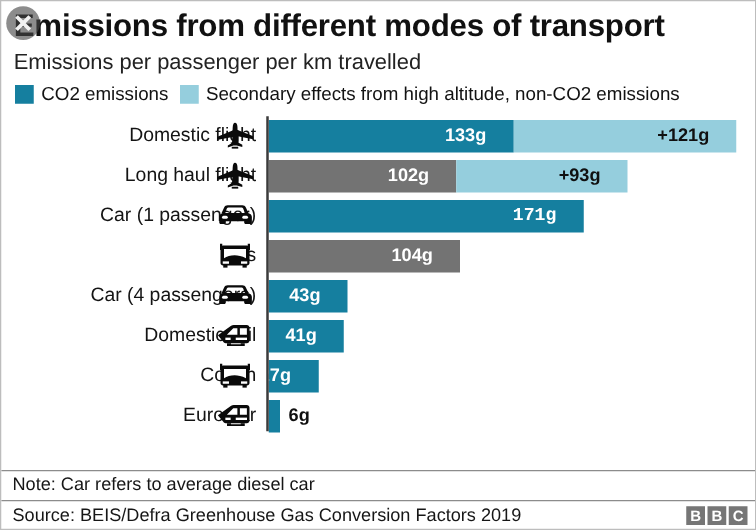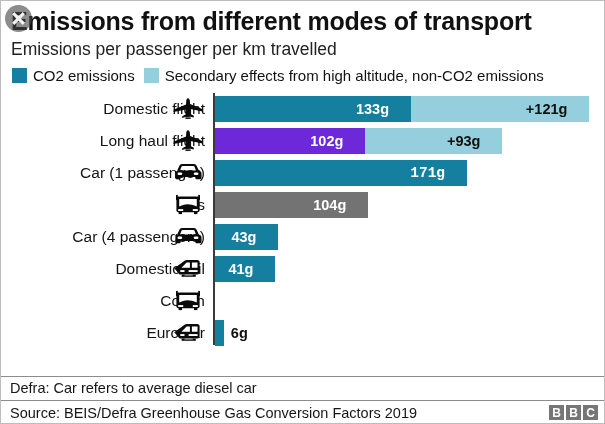--- a/index.html
+++ b/index.html
@@ -239,21 +239,21 @@
       </div>
       <div class="row" style="top: 37px;">
         <div class="row-label">Long haul flight</div>
         <div class="row-icon">
           <svg width="34" height="24" viewBox="0 0 34 24">
             <path fill="#0a0a0a" d="M17 1.2c1.15 0 1.85 1.3 1.95 3.2l.12 2.5 11.6 4.75c.5.2.85.7.85 1.25v1.5l-12.3-2.4.28 4.9 3.35 1.9v1.7l-4.5-1.05h-2.6L11.25 21v-1.7l3.35-1.9.28-4.9-12.3 2.4v-1.5c0-.55.35-1.05.85-1.25l11.6-4.75.12-2.5C15.25 2.5 15.9 1.2 17 1.2z"></path>
             <rect x="14.4" y="20.4" width="5.2" height="1.5" fill="#0a0a0a"></rect>
           </svg>
         </div>
         <div class="bars">
-          <div class="seg seg-primary" style="width: 150.348px; background: #6d28d9;">
+          <div class="seg seg-primary" style="width: 150.348px; background: #737373;">
             <span class="seg-value val-on-dark">102g</span>
           </div>
           <div class="seg seg-secondary" style="width: 137.082px; background: rgb(149, 206, 221);">
             <span class="seg-value val-on-light">+93g</span>
           </div>
         </div>
       </div>
       <div class="row" style="top: 69px;">
         <div class="row-label">Car (1 passenger)</div>
         <div class="row-icon">
@@ -330,20 +330,25 @@
             <rect x="5" y="2" width="1.8" height="5" fill="#0a0a0a"></rect>
             <rect x="27.2" y="2" width="1.8" height="5" fill="#0a0a0a"></rect>
             <path fill="#0a0a0a" d="M7.4 3.4h19.2c1.1 0 2 .9 2 2v11.9c0 1.1-.9 2-2 2H7.4c-1.1 0-2-.9-2-2V5.4c0-1.1.9-2 2-2z"></path>
             <path fill="#fff" d="M8.2 6.1h17.6v7.4c-3.3-1.55-6.4-2.3-9.1-2.3-3.3 0-6.2.95-8.5 2.35z"></path>
             <rect x="7.2" y="16.1" width="5" height="1.9" fill="#fff"></rect>
             <rect x="21.8" y="16.1" width="5" height="1.9" fill="#fff"></rect>
             <rect x="7.6" y="19" width="3.4" height="2.1" fill="#0a0a0a"></rect>
             <rect x="23" y="19" width="3.4" height="2.1" fill="#0a0a0a"></rect>
           </svg>
         </div>
+        <div class="bars">
+          <div class="seg seg-primary" style="width: 39.798px; background: rgb(21, 127, 159);">
+            <span class="seg-value val-on-dark">27g</span>
+          </div>
+        </div>
       </div>
       <div class="row" style="top: 229px;">
         <div class="row-label">Eurostar</div>
         <div class="row-icon">
           <svg width="34" height="24" viewBox="0 0 34 24">
             <path fill="#0a0a0a" d="M3.3 11.2 13.9 3.6c.6-.45 1.35-.7 2.1-.7h10.4c1.2 0 2.2 1 2.2 2.2v10.2c0 1.2-1 2.2-2.2 2.2H9.6c-.55 0-1.1-.2-1.5-.55z"></path>
             <path fill="#fff" d="M15.6 5.6h3.3v5.1h-8.4zM20.9 5.6h5.6v5.1h-5.6z"></path>
             <rect x="9.3" y="13.1" width="4.2" height="1.9" fill="#fff"></rect>
             <rect x="17.6" y="13.1" width="9" height="1.9" fill="#fff"></rect>
             <rect x="10.6" y="17.6" width="3.2" height="2.2" fill="#0a0a0a"></rect>
@@ -353,21 +358,21 @@
         </div>
         <div class="bars">
           <div class="seg seg-primary" style="width: 8.844px; background: rgb(21, 127, 159);">
             <span class="seg-value val-outside val-on-light">6g</span>
           </div>
         </div>
       </div>
     </div>
 
   <div id="note-sep"></div>
-  <div id="note">Defra: Car refers to average diesel car</div>
+  <div id="note">Note: Car refers to average diesel car</div>
   <div id="source-sep"></div>
   <div id="source-bar">
     <span id="source-text">Source: BEIS/Defra Greenhouse Gas Conversion Factors 2019</span>
     <span id="bbc-logo">
         <span class="bbc-block" style="background: rgb(118, 118, 118);">B</span>
         <span class="bbc-block" style="background: rgb(118, 118, 118);">B</span>
         <span class="bbc-block" style="background: rgb(118, 118, 118);">C</span>
       </span>
   </div>
 

